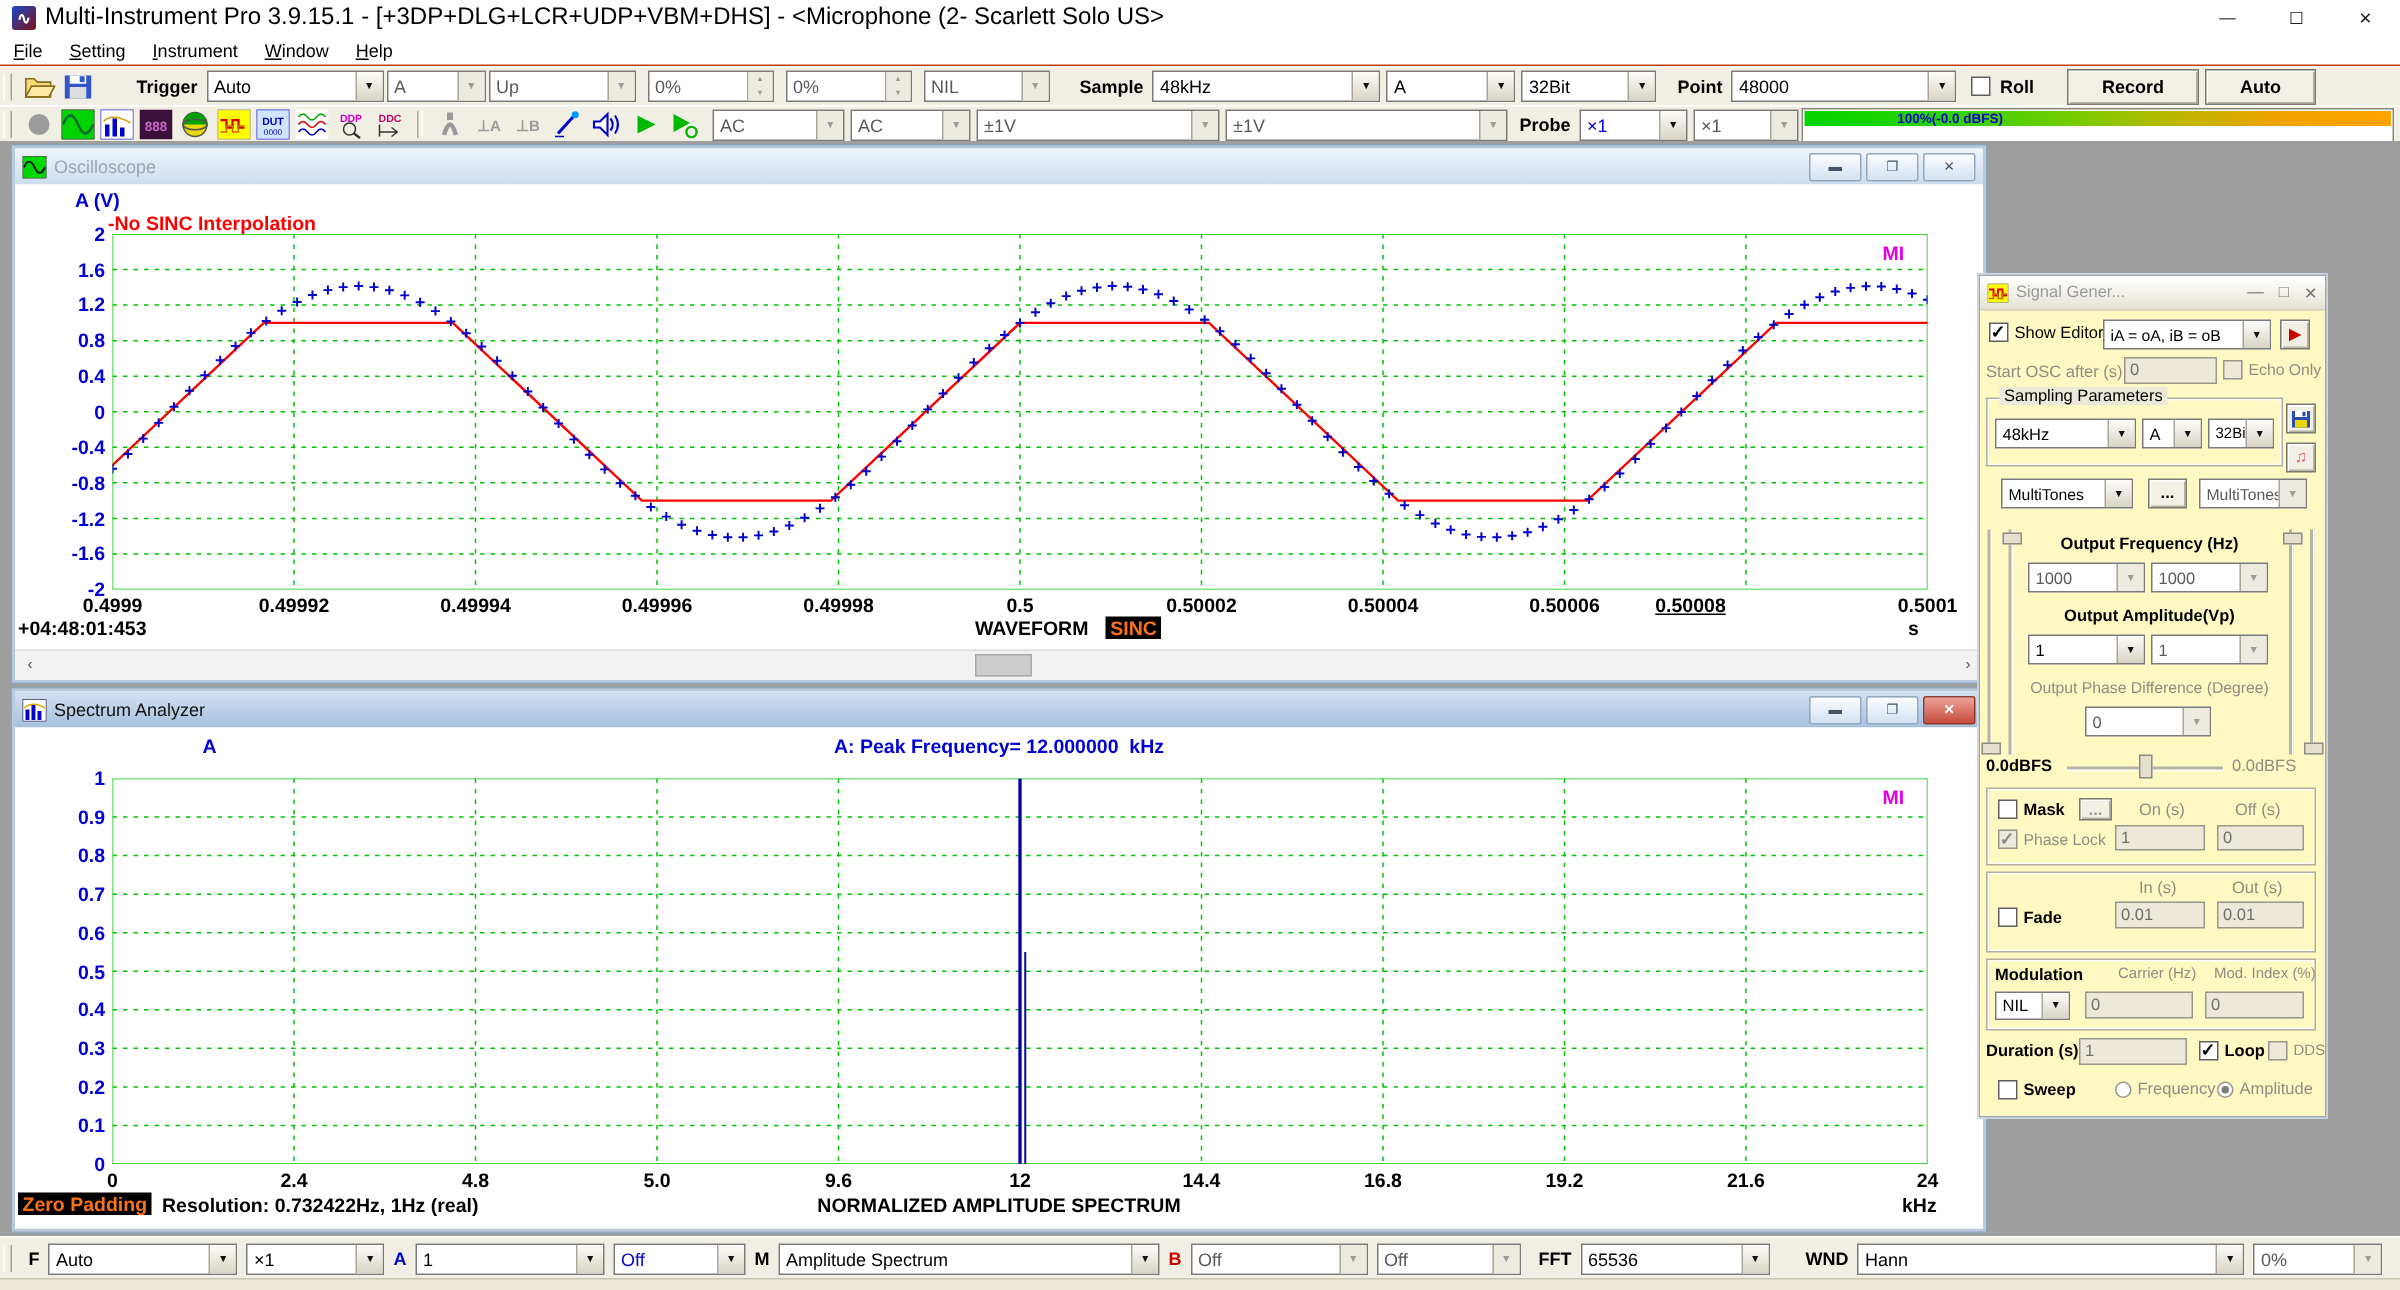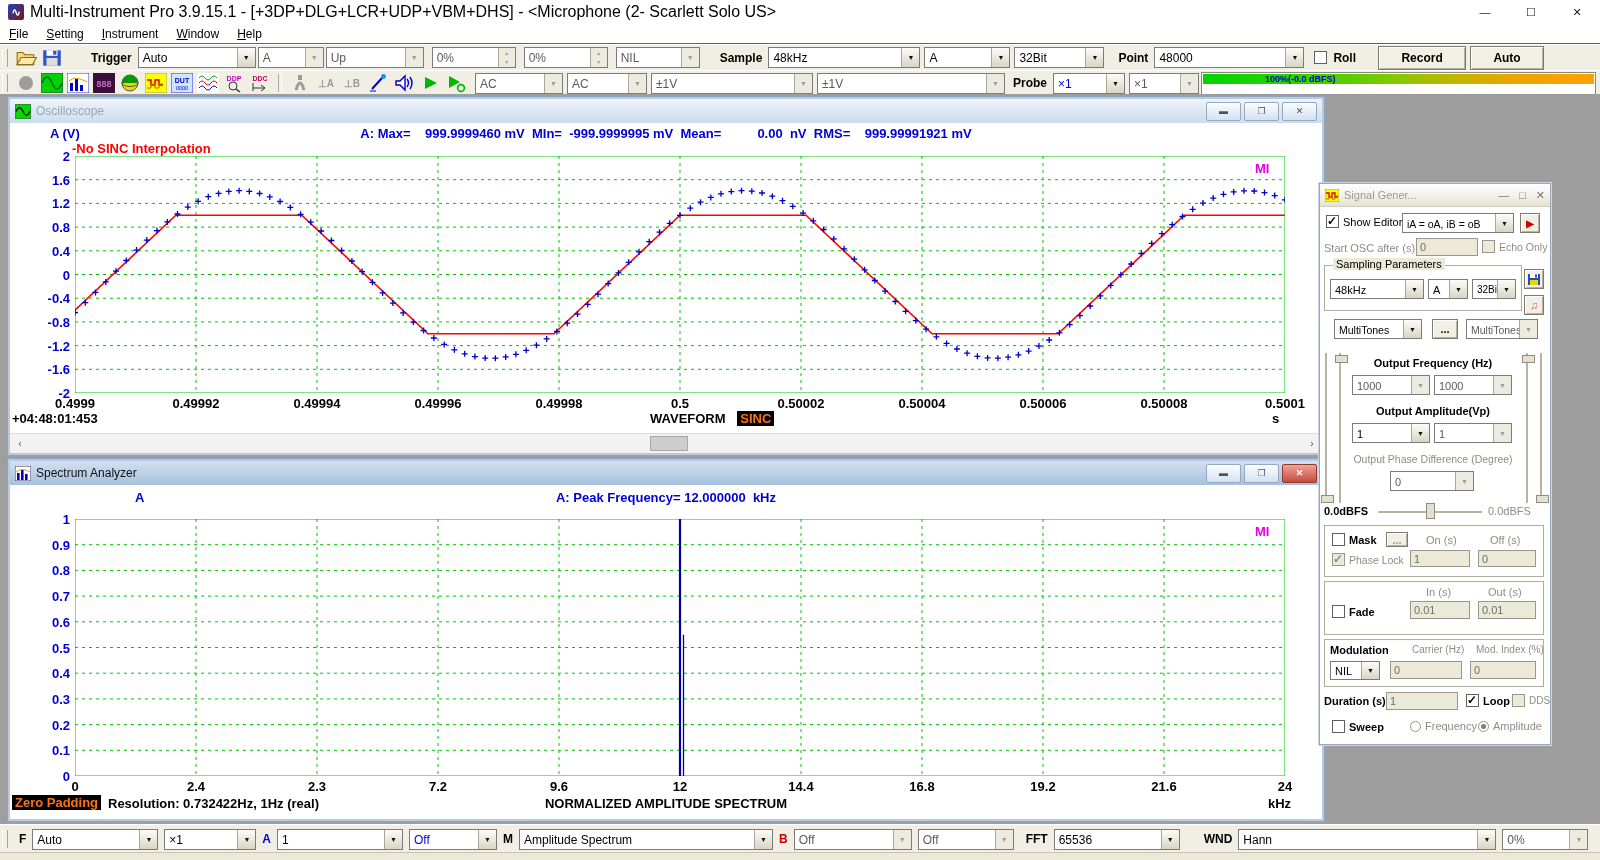--- a/index.html
+++ b/index.html
@@ -59,21 +59,21 @@
   .plot{position:absolute;background:#fff;}
   .ytl{position:absolute;transform:translate(-100%,-50%);color:#0000d6;font-weight:bold;font-size:13px;padding-right:5px;white-space:nowrap;}
   .xtl{position:absolute;transform:translateX(-50%);color:#000;font-weight:bold;font-size:13px;white-space:nowrap;}
   .stats{position:absolute;left:0;right:0;text-align:center;color:#0000d6;font-weight:bold;font-size:13px;}
   .badge{background:#000;color:#f97316;font-weight:bold;font-size:13px;padding:0 3px;display:inline-block;}
   .milogo{position:absolute;color:#e400e4;font-weight:bold;font-size:13px;}
   .sbar{position:absolute;left:0;right:0;height:19px;background:#f2f2f2;border-top:1px solid #dcdcdc;}
   .sbtn{position:absolute;top:2px;width:16px;height:15px;color:#555;font-size:10px;display:flex;align-items:center;justify-content:center;}
   .sthumb{position:absolute;top:2px;width:38px;height:15px;background:#cdcdcd;border:1px solid #a8a8a8;box-sizing:border-box;}
   
-  #sg{position:absolute;background:#ffffff;border:1px solid #98a5bb;outline:1px solid #cdd6e4;font-size:11px;}
+  #sg{position:absolute;background:#fef9c3;border:1px solid #98a5bb;outline:1px solid #cdd6e4;font-size:11px;}
   #sg .sgt{height:22px;display:flex;align-items:center;gap:5px;padding:0 5px;background:linear-gradient(#ffffff,#e6e3d4);color:#9a9a9a;border-bottom:1px solid #d0cdbd;}
   #sg .sgt .wb{margin-left:auto;display:flex;gap:10px;color:#777;font-size:11px;}
   .sgc{position:relative;}
   .glbl{color:#8f8d82;}
   .inp{background:#fff;border:1px solid #7f7d72;box-sizing:border-box;display:flex;align-items:center;padding:0 3px;font-size:11px;}
   .inp.dis{background:#ece9d8;color:#6f6f6f;border-color:#9a978a;}
   .gb{position:absolute;border:1px solid #b2afa0;box-shadow:inset 0 0 0 1px #fdfcf5;}
   .gb>span{position:absolute;top:-8px;left:8px;background:#ece9d8;padding:0 3px;}
   .rad{width:11px;height:11px;border:1px solid #9a978a;border-radius:50%;background:#fff;box-sizing:border-box;flex:none;}
   .rad.sel::after{content:"";display:block;width:5px;height:5px;margin:2px;border-radius:50%;background:#7d7d7d;}
@@ -334,21 +334,20 @@
             <path d="M1 7.5 Q4.5 0 8 7.5 T15 7.5" fill="none" stroke="#111" stroke-width="1.3"></path>
           </svg>
         <span>Oscilloscope</span>
         <span class="wbtns">
           <span class="wbtn">▬</span>
           <span class="wbtn">❐</span>
           <span class="wbtn">✕</span>
         </span>
       </div>
       <div class="wbody" id="scopebody">
-        <div class="stats" style="top:3px"><span class="pre">A: Max=    999.9999460 mV  MIn=  -999.9999995 mV  Mean=          0.00  nV  RMS=    999.99991921 mV</span></div>
         <div class="abs b" style="left:40px;top:3px;color:#0000d6;font-size:13px">A (V)</div>
         <div class="abs b" style="left:62px;top:18px;color:#f00;font-size:13px">-No SINC Interpolation</div>
         <div class="plot" id="scopeplot" style="left:65px;top:33px;width:1210px;height:237px">
             <svg width="1210" height="237" style="position: absolute; left: 0px; top: 0px;">
               <line x1="0" x2="0" y1="0" y2="237" stroke="#00c400"></line>
               <line x1="0" x2="1210" y1="0" y2="0" stroke="#00c400"></line>
               <line x1="121" x2="121" y1="0" y2="237" stroke="#00c400" stroke-dasharray="3,4"></line>
               <line x1="0" x2="1210" y1="23.7" y2="23.7" stroke="#00c400" stroke-dasharray="3,4"></line>
               <line x1="242" x2="242" y1="0" y2="237" stroke="#00c400" stroke-dasharray="3,4"></line>
               <line x1="0" x2="1210" y1="47.4" y2="47.4" stroke="#00c400" stroke-dasharray="3,4"></line>
@@ -384,21 +383,21 @@
             <div class="ytl" style="left: 0px; top: 237px;">-2</div>
             <div class="xtl" style="left: 0px; top: 240px;">0.4999</div>
             <div class="xtl" style="left: 121px; top: 240px;">0.49992</div>
             <div class="xtl" style="left: 242px; top: 240px;">0.49994</div>
             <div class="xtl" style="left: 363px; top: 240px;">0.49996</div>
             <div class="xtl" style="left: 484px; top: 240px;">0.49998</div>
             <div class="xtl" style="left: 605px; top: 240px;">0.5</div>
             <div class="xtl" style="left: 726px; top: 240px;">0.50002</div>
             <div class="xtl" style="left: 847px; top: 240px;">0.50004</div>
             <div class="xtl" style="left: 968px; top: 240px;">0.50006</div>
-            <div class="xtl" style="left: 1089px; top: 240px;">0.50008</div>
+            <div class="xtl" style="left: 1052px; top: 240px; text-decoration: underline;">0.50008</div>
             <div class="xtl" style="left: 1210px; top: 240px;">0.5001</div>
           </div>
         <div class="milogo" style="left:1245px;top:38px">MI</div>
         <div class="abs b" style="left:2px;top:288px;font-size:13px">+04:48:01:453</div>
         <div class="abs" style="left:640px;top:288px;font-size:13px">
           <span class="b">WAVEFORM</span>
           <span class="badge" style="margin-left:8px">SINC</span>
         </div>
         <div class="abs b" style="left:1262px;top:288px;font-size:13px">s</div>
         <div class="sbar" style="bottom:0">
@@ -461,22 +460,22 @@
             <div class="ytl" style="left: 0px; top: 77.1px;">0.7</div>
             <div class="ytl" style="left: 0px; top: 102.8px;">0.6</div>
             <div class="ytl" style="left: 0px; top: 128.5px;">0.5</div>
             <div class="ytl" style="left: 0px; top: 154.2px;">0.4</div>
             <div class="ytl" style="left: 0px; top: 179.9px;">0.3</div>
             <div class="ytl" style="left: 0px; top: 205.6px;">0.2</div>
             <div class="ytl" style="left: 0px; top: 231.3px;">0.1</div>
             <div class="ytl" style="left: 0px; top: 257px;">0</div>
             <div class="xtl" style="left: 0px; top: 260px;">0</div>
             <div class="xtl" style="left: 121px; top: 260px;">2.4</div>
-            <div class="xtl" style="left: 242px; top: 260px;">2.3</div>
-            <div class="xtl" style="left: 363px; top: 260px;">7.2</div>
+            <div class="xtl" style="left: 242px; top: 260px;">4.8</div>
+            <div class="xtl" style="left: 363px; top: 260px;">5.0</div>
             <div class="xtl" style="left: 484px; top: 260px;">9.6</div>
             <div class="xtl" style="left: 605px; top: 260px;">12</div>
             <div class="xtl" style="left: 726px; top: 260px;">14.4</div>
             <div class="xtl" style="left: 847px; top: 260px;">16.8</div>
             <div class="xtl" style="left: 968px; top: 260px;">19.2</div>
             <div class="xtl" style="left: 1089px; top: 260px;">21.6</div>
             <div class="xtl" style="left: 1210px; top: 260px;">24</div>
           </div>
         <div class="milogo" style="left:1245px;top:39px">MI</div>
         <div class="abs" style="left:2px;top:310px"><span class="badge">Zero Padding</span></div>

